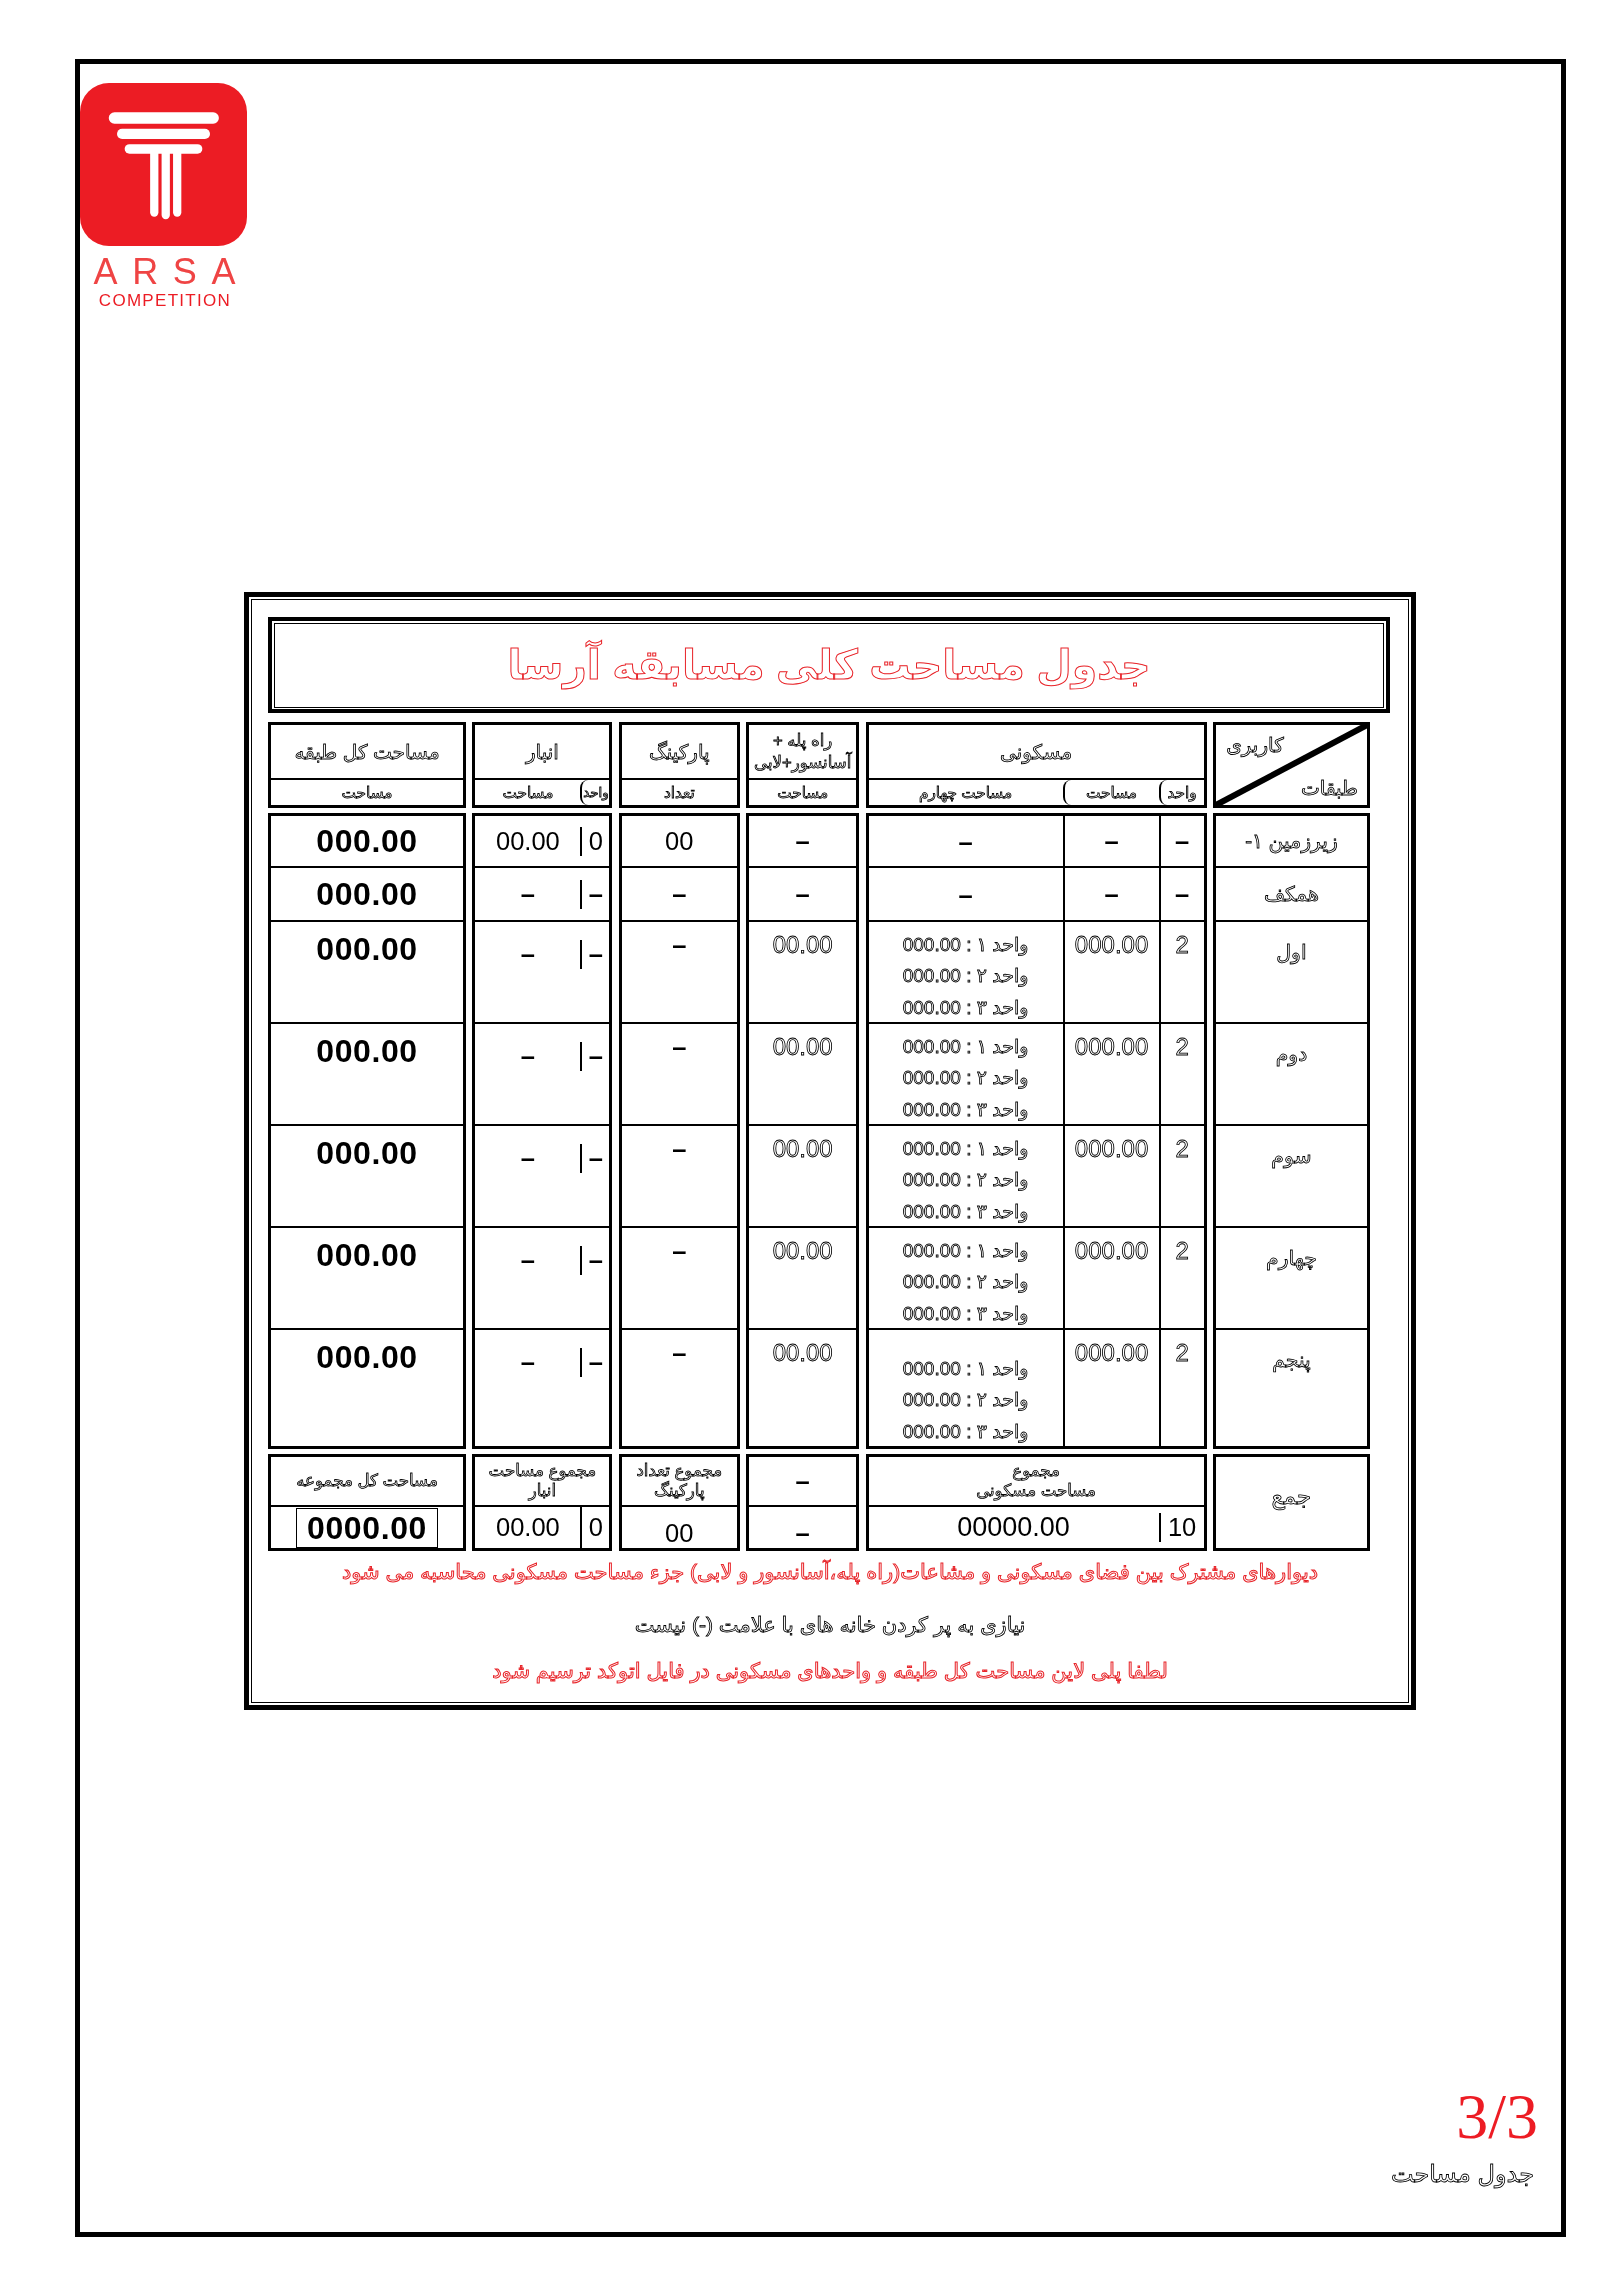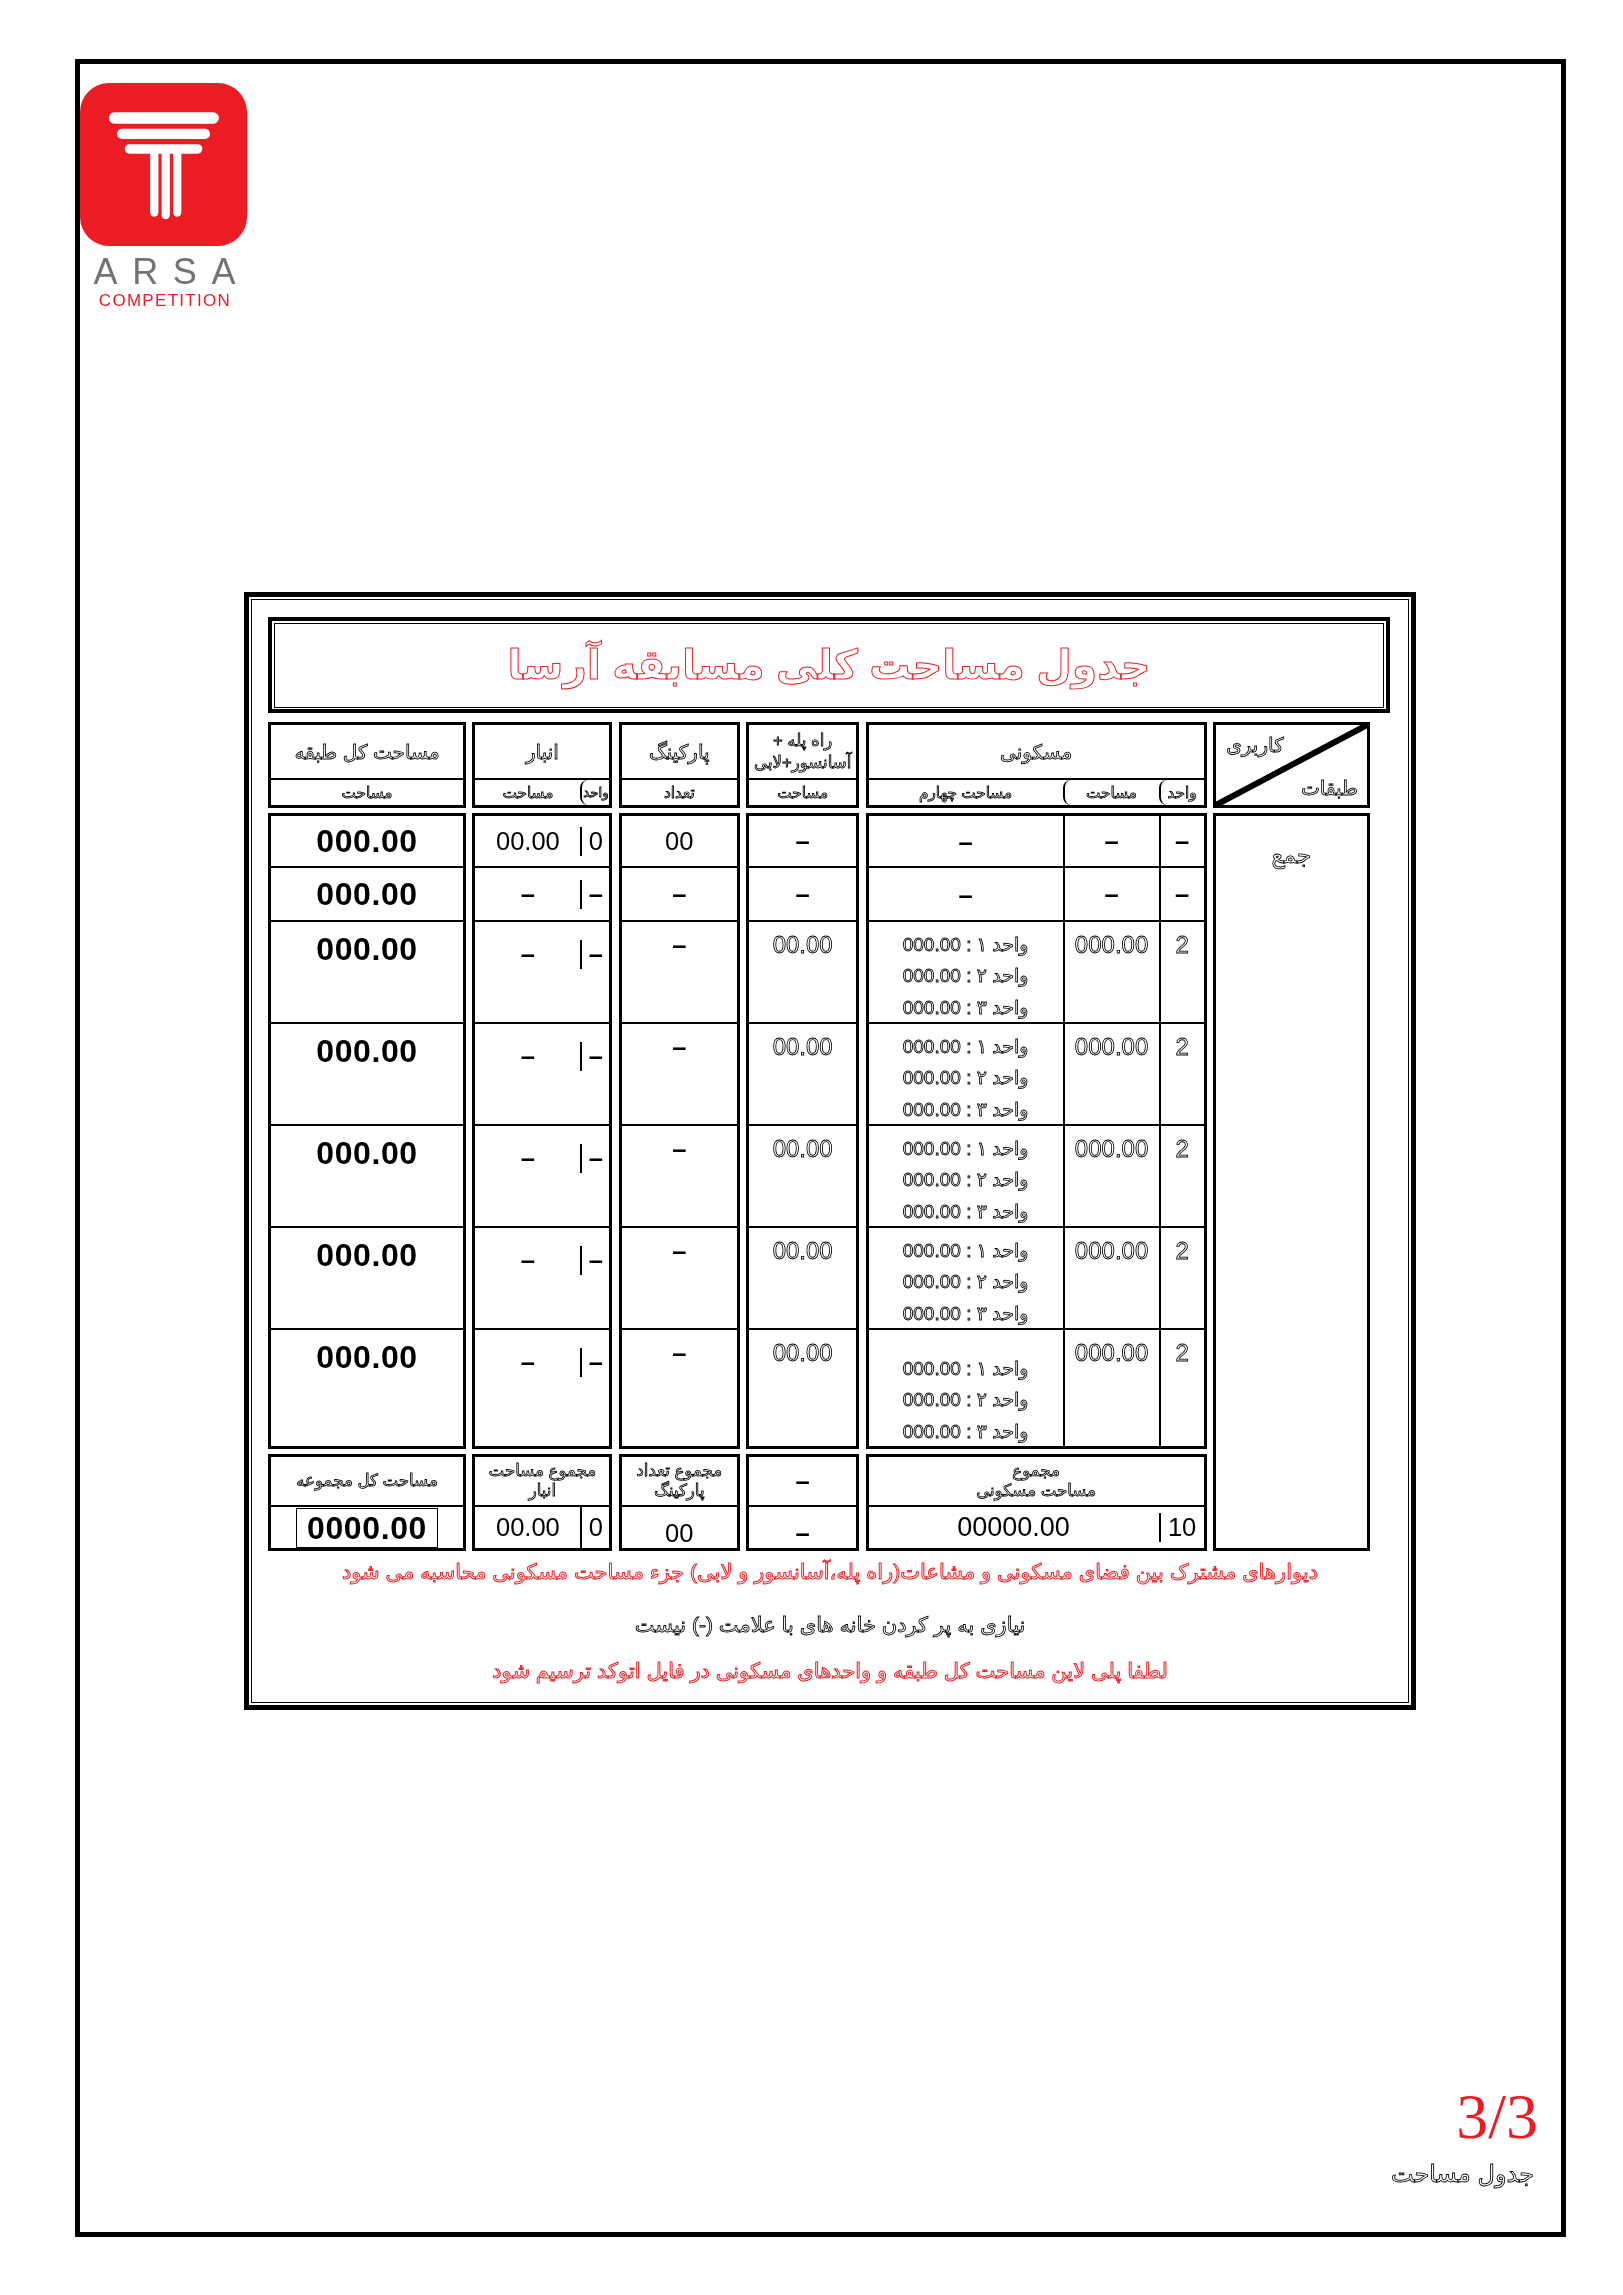--- a/index.html
+++ b/index.html
@@ -5,21 +5,21 @@
   html,body{margin:0;padding:0;background:#fff;}
   *{box-sizing:border-box;}
   .page{position:relative;width:1623px;height:2295px;background:#fff;overflow:hidden;
         font-family:"Liberation Sans","DejaVu Sans",sans-serif;color:#000;}
   .page-border{position:absolute;left:75px;top:59px;width:1491px;height:2178px;border:5.7px solid #000;}
 
   
   .logo-box{position:absolute;left:80px;top:83px;width:167px;height:163px;background:#ec1c24;border-radius:29px;}
   .logo-box svg{position:absolute;inset:0;width:100%;height:100%;}
   .brand{position:absolute;left:75px;top:251px;width:179px;text-align:center;
-         font-size:36px;letter-spacing:14.7px;text-indent:14.7px;color:#737373;font-weight:400;}
+         font-size:36px;letter-spacing:14.7px;text-indent:14.7px;color:#ef4444;font-weight:400;}
   .brand-sub{position:absolute;left:77px;top:291px;width:176px;text-align:center;
          font-size:17px;letter-spacing:1.3px;color:#ec1c24;}
 
   
   .ol{color:#fff;-webkit-text-stroke:0.8px #000;text-shadow:0 0 0.6px #000;}
   .ol-red{color:#fff;-webkit-text-stroke:1px #e8262b;text-shadow:0 0 0.6px #e8262b;}
   .rtl{direction:rtl;unicode-bidi:embed;}
 
   
   .tframe{position:absolute;left:244px;top:592px;width:1172px;height:1118px;border:5.1px solid #000;}
@@ -466,20 +466,43 @@
       <div class="col" style="width:157px">
         <div class="hbox">
           <div class="corner">
             <svg viewBox="0 0 100 100" preserveAspectRatio="none">
               <line x1="0" y1="100" x2="100" y2="0" stroke="#000" stroke-width="6"></line>
             </svg>
             <span class="tl ol rtl">کاربری</span>
             <span class="br ol rtl">طبقات</span>
           </div>
         </div>
+        <div class="dbox">
+          <div class="row h0">
+              <span class="rowlabel ol rtl">زیرزمین ۱-</span>
+            </div>
+          <div class="row h1">
+              <span class="rowlabel ol rtl">همکف</span>
+            </div>
+          <div class="row tall" style="padding-top:18px">
+              <span class="rowlabel ol rtl">اول</span>
+            </div>
+          <div class="row tall" style="padding-top:18px">
+              <span class="rowlabel ol rtl">دوم</span>
+            </div>
+          <div class="row tall" style="padding-top:18px">
+              <span class="rowlabel ol rtl">سوم</span>
+            </div>
+          <div class="row tall" style="padding-top:18px">
+              <span class="rowlabel ol rtl">چهارم</span>
+            </div>
+          <div class="row tall" style="padding-top:18px">
+              <span class="rowlabel ol rtl">پنجم</span>
+            </div>
+        </div>
         <div class="tbox nohead">
           <span class="jam ol rtl">جمع</span>
         </div>
       </div>
 
     </div>
 
     <div class="note ol-red rtl" style="top:963px">دیوارهای مشترک بین فضای مسکونی و مشاعات(راه پله،آسانسور و لابی) جزء مساحت  مسکونی محاسبه می شود</div>
     <div class="note ol rtl" style="top:1016px">نیازی به پر کردن خانه های با علامت (-) نیست</div>
     <div class="note ol-red rtl" style="top:1062px">لطفا پلی لاین مساحت کل طبقه و واحدهای مسکونی در فایل اتوکد ترسیم شود</div>

